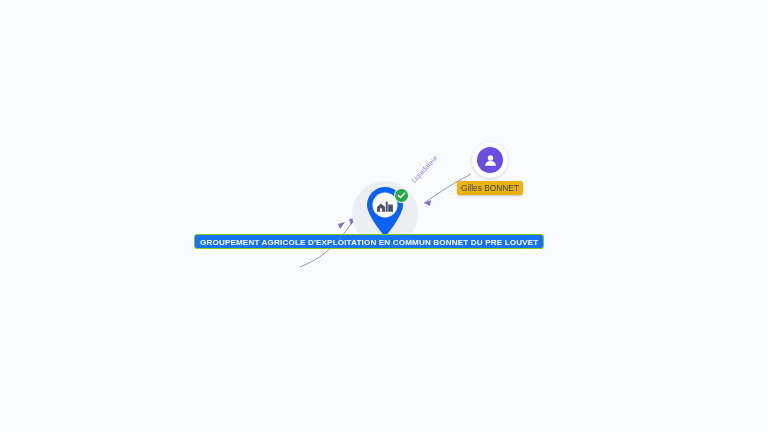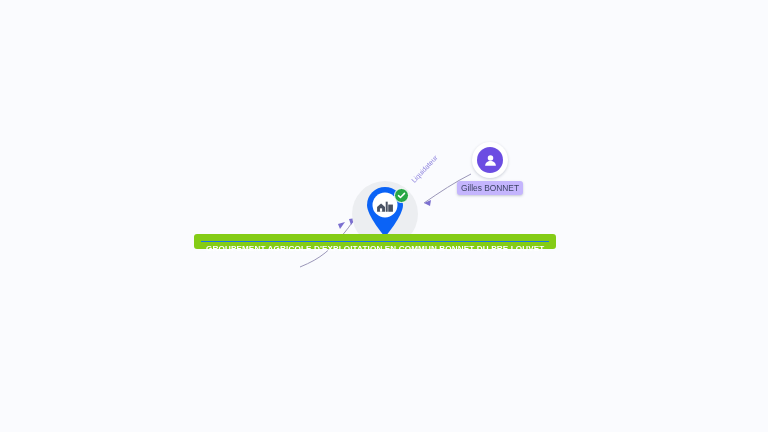--- a/index.html
+++ b/index.html
@@ -82,21 +82,21 @@
 
   
   .company-title-bar {
     position: absolute;
     left: 194px;
     top: 234px;
     height: 15px;
     line-height: 15px;
     padding: 0 5px;
     background: #1673f1;
-    border: 7px solid #84cc16;
+    border: 1px solid #84cc16;
     border-radius: 3px;
     color: #ffffff;
     font-size: 8.1px;
     font-weight: bold;
     letter-spacing: 0.15px;
     white-space: nowrap;
     box-sizing: border-box;
     font-family: "Liberation Sans", sans-serif;
   }
 
@@ -124,21 +124,21 @@
     background: #6c4de2;
     display: flex;
     align-items: center;
     justify-content: center;
   }
   .person-avatar svg { display: block; }
 
   .person-label {
     margin: 3px auto 8px auto;
     display: table;
-    background: #c4b5fd;
+    background: #eab308;
     border-radius: 3px;
     box-shadow: 0 1px 2.5px rgba(40,50,80,0.25);
     color: #3d4466;
     font-size: 8.4px;
     line-height: 12px;
     padding: 1px 4px;
     white-space: nowrap;
     font-family: "Liberation Sans", sans-serif;
     text-align: center;
   }

